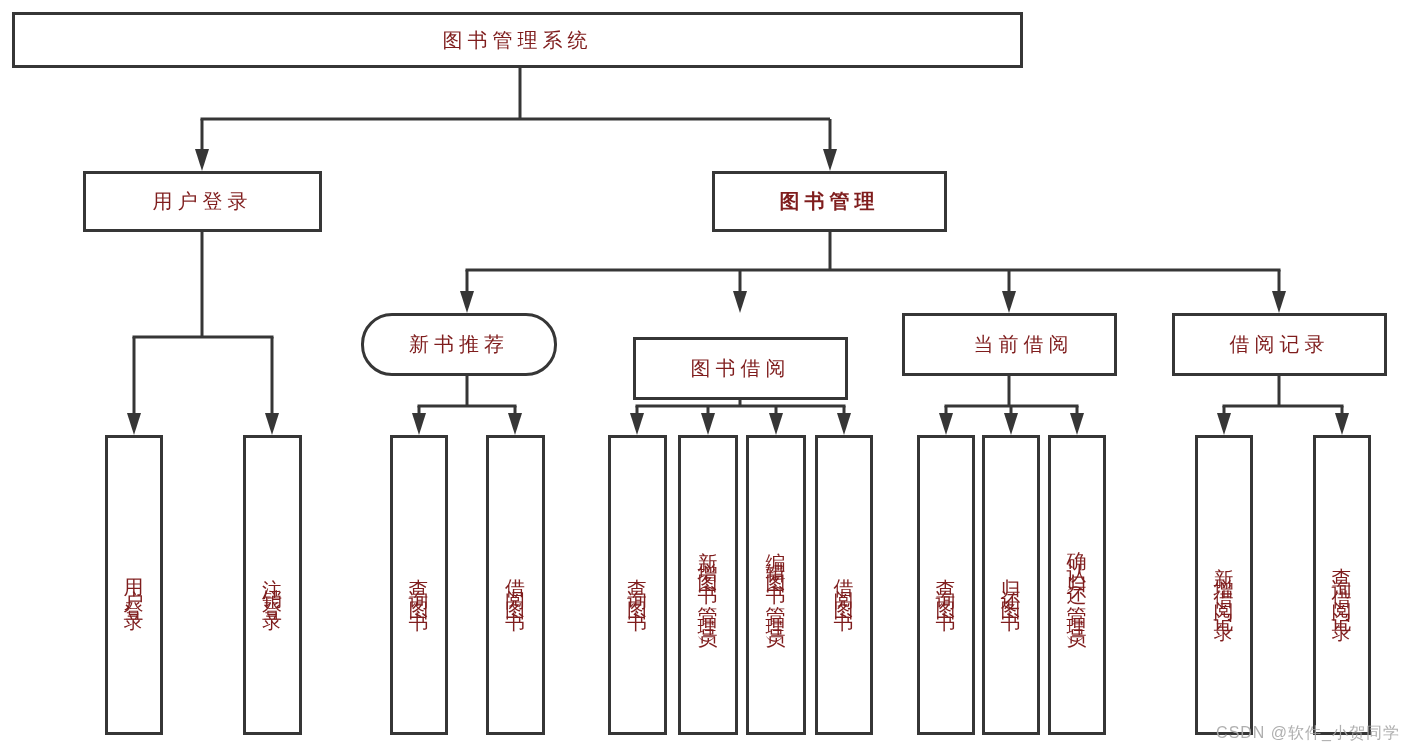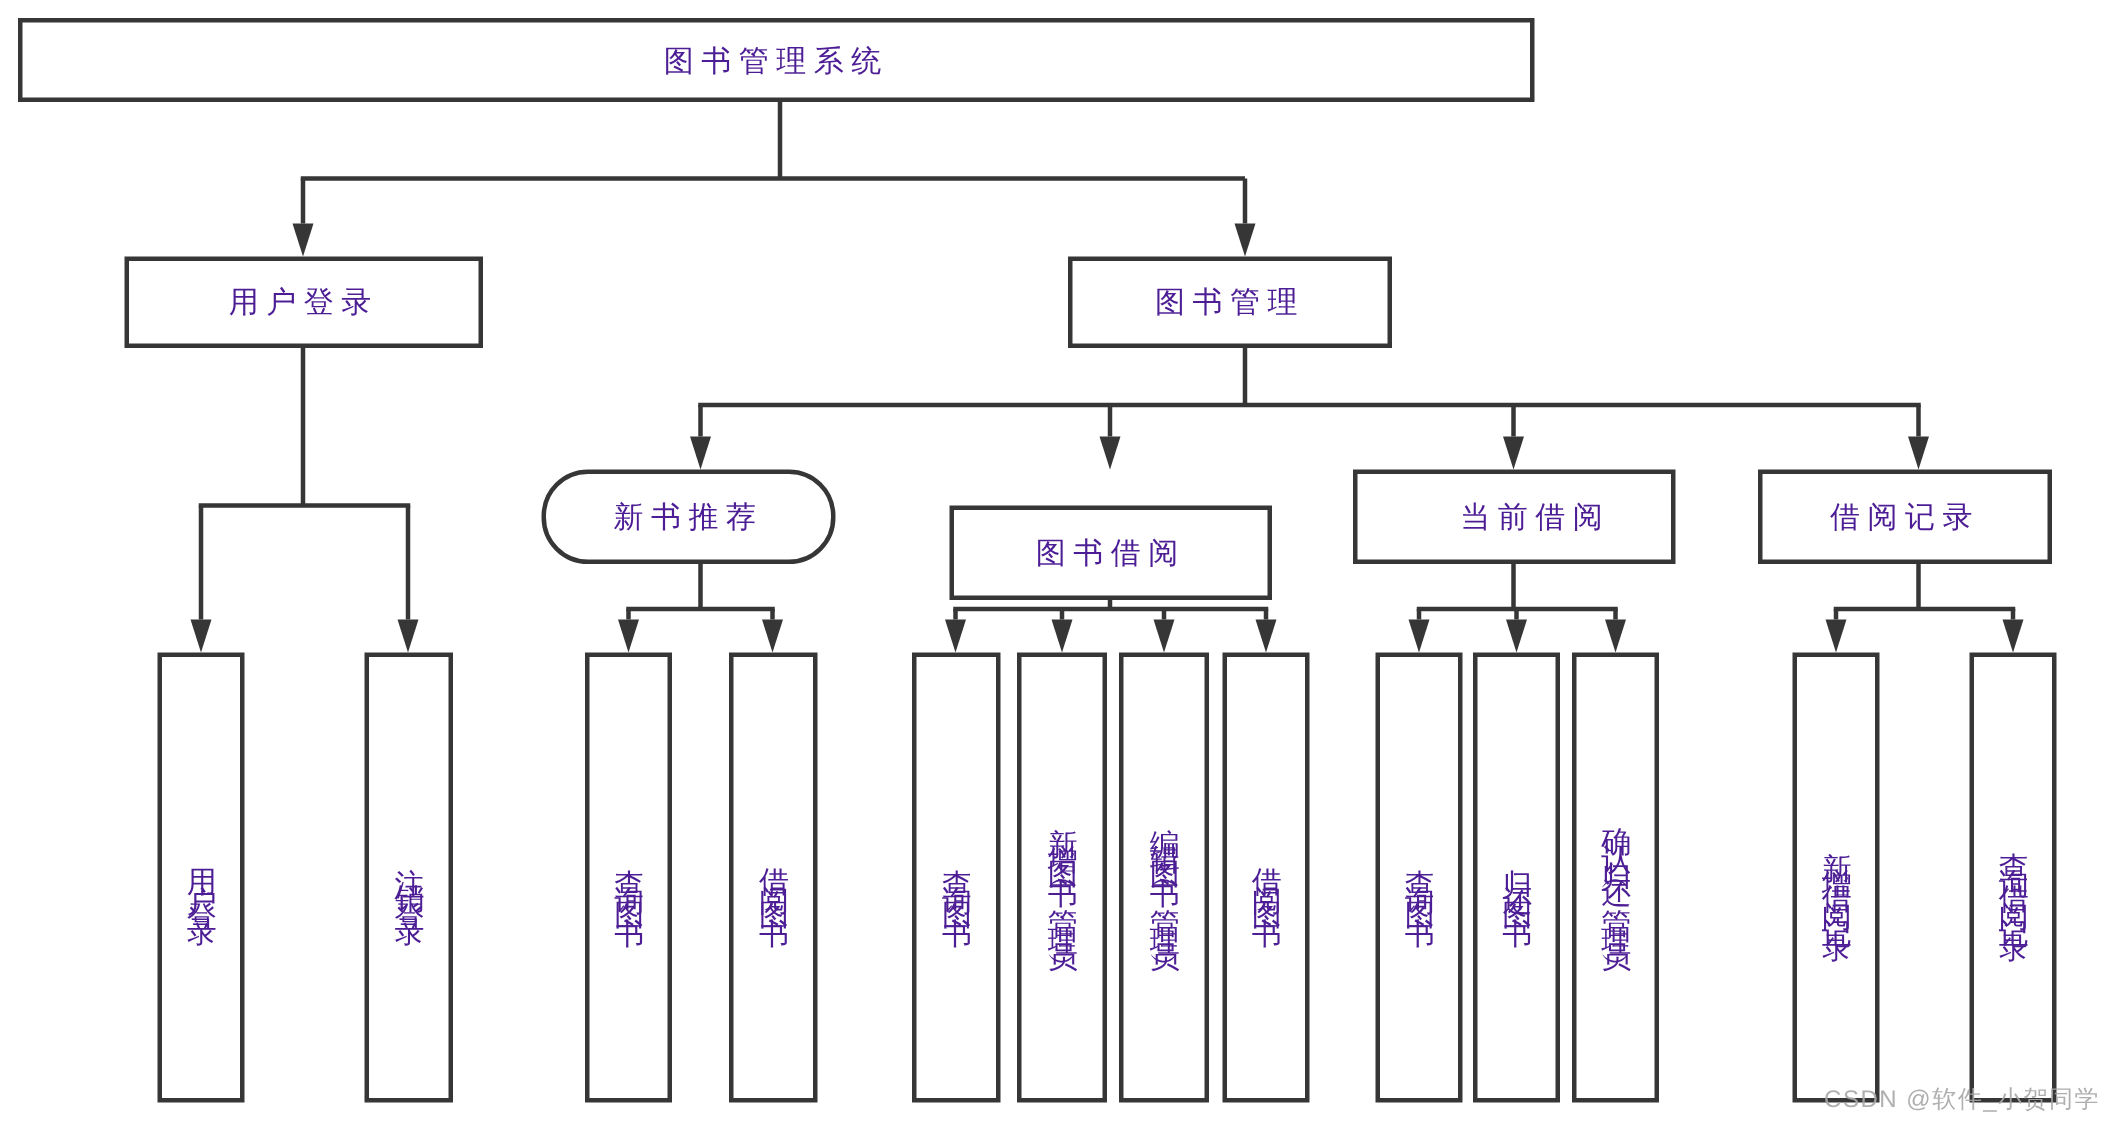--- a/index.html
+++ b/index.html
@@ -15,21 +15,21 @@
     position: absolute;
     left: 0; top: 0;
     width: 1405px; height: 747px;
     z-index: 1;
   }
   .node {
     position: absolute;
     box-sizing: border-box;
     background: #ffffff;
     border: 3px solid #363636;
-    color: #4c1d95;
+    color: #7f1d1d;
     display: flex;
     align-items: center;
     justify-content: center;
     z-index: 2;
   }
   .hbox .lbl {
     font-size: 20px;
     letter-spacing: 5px;
     white-space: nowrap;
   }
@@ -125,34 +125,34 @@
     </g>
   </svg>
 
   <div class="node hbox" style="left:12px; top:12px; width:1011px; height:56px;">
     <span class="lbl">图书管理系统</span>
   </div>
 
   <div class="node hbox" style="left:83px; top:171px; width:239px; height:61px;">
     <span class="lbl">用户登录</span>
   </div>
-  <div class="node hbox" style="left:712px; top:171px; width:216px; height:61px;">
+  <div class="node hbox" style="left:712px; top:171px; width:235px; height:61px;font-weight:bold;">
     <span class="lbl">图书管理</span>
   </div>
 
   <div class="node hbox" style="left:361px; top:313px; width:196px; height:63px;border-radius:31px;">
     <span class="lbl">新书推荐</span>
   </div>
   <div class="node hbox" style="left:633px; top:313px; width:215px; height:63px;margin-top:24px;">
     <span class="lbl">图书借阅</span>
   </div>
   <div class="node hbox" style="left:902px; top:313px; width:215px; height:63px;padding-left:28px;">
     <span class="lbl">当前借阅</span>
   </div>
-  <div class="node hbox" style="left:1172px; top:313px; width:196px; height:63px;">
+  <div class="node hbox" style="left:1172px; top:313px; width:215px; height:63px;">
     <span class="lbl">借阅记录</span>
   </div>
 
   <div class="node vbox" style="left:105px; top:435px; width:58px; height:300px;">
     <span class="lbl">用户登录</span>
   </div>
   <div class="node vbox" style="left:243px; top:435px; width:59px; height:300px;">
     <span class="lbl">注销登录</span>
   </div>
 

